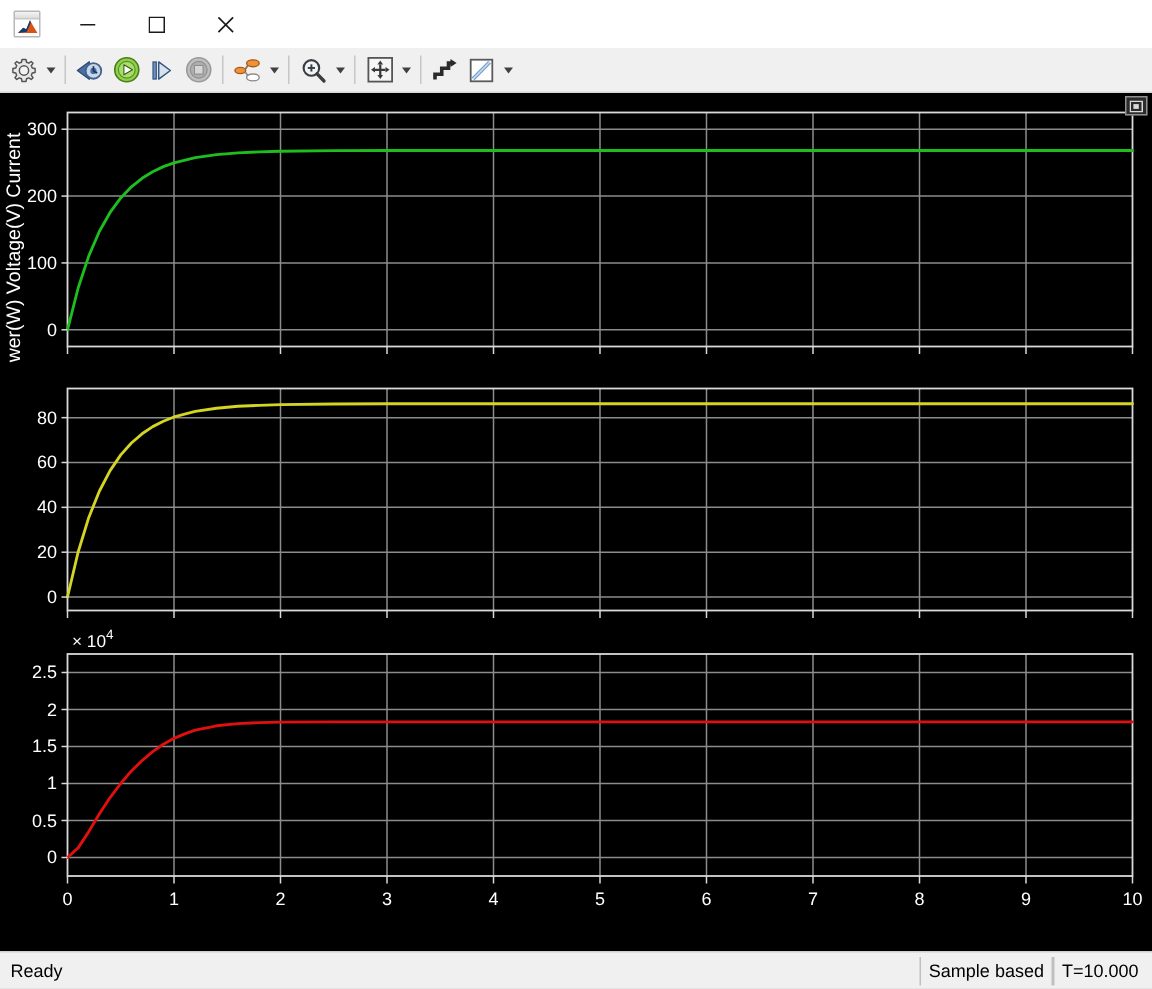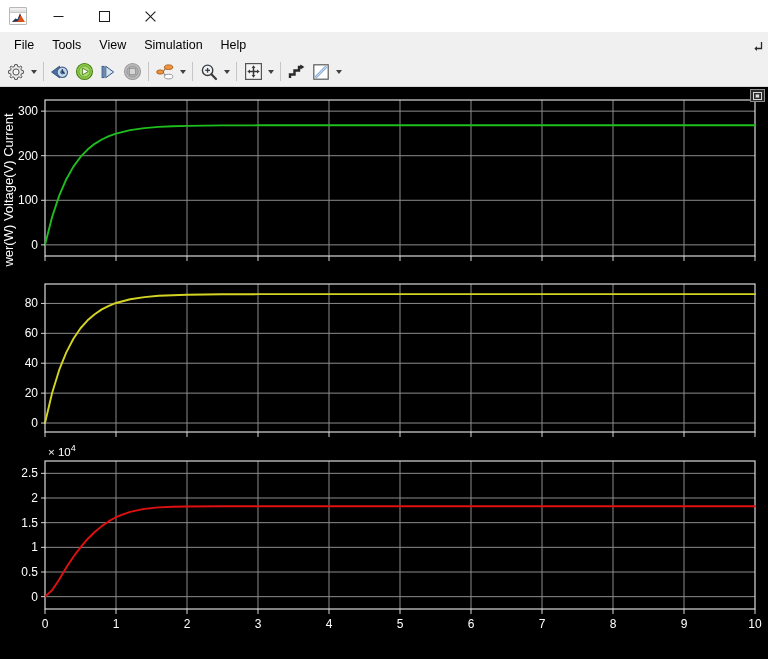--- a/index.html
+++ b/index.html
@@ -170,33 +170,20 @@
       </div>
       <div class="win-btn">
         <svg width="11" height="11" viewBox="0 0 11 11">
             <line x1="0.6" y1="0.6" x2="10.4" y2="10.4" stroke="#1a1a1a" stroke-width="1.1"></line>
             <line x1="10.4" y1="0.6" x2="0.6" y2="10.4" stroke="#1a1a1a" stroke-width="1.1"></line>
           </svg>
       </div>
     </div>
   </div>
 
-  <div class="menubar">
-    <div class="menu-item">File</div>
-    <div class="menu-item">Tools</div>
-    <div class="menu-item">View</div>
-    <div class="menu-item">Simulation</div>
-    <div class="menu-item">Help</div>
-    <div class="menu-overflow">
-      <svg width="12" height="12" viewBox="0 0 12 12">
-        <path d="M9.5 2 L9.5 8.5 L3.5 8.5" fill="none" stroke="#2a2a2a" stroke-width="1.3"></path>
-        <path d="M5 6.2 L2.4 8.6 L5 11 Z" fill="#2a2a2a"></path>
-      </svg>
-    </div>
-  </div>
 
   <div class="toolbar">
 
     <div class="tb-btn">
       <svg width="18" height="18" viewBox="0 0 18 18">
         <path d="M9 1.6 L10.3 1.6 L10.7 3.5 L12.2 4.1 L13.8 3 L15 4.2 L13.9 5.8 L14.5 7.3 L16.4 7.7 L16.4 9 L16.4 10.3 L14.5 10.7 L13.9 12.2 L15 13.8 L13.8 15 L12.2 13.9 L10.7 14.5 L10.3 16.4 L9 16.4 L7.7 16.4 L7.3 14.5 L5.8 13.9 L4.2 15 L3 13.8 L4.1 12.2 L3.5 10.7 L1.6 10.3 L1.6 9 L1.6 7.7 L3.5 7.3 L4.1 5.8 L3 4.2 L4.2 3 L5.8 4.1 L7.3 3.5 L7.7 1.6 Z" fill="#e8e8e8" stroke="#555" stroke-width="1" stroke-linejoin="round"></path>
         <circle cx="9" cy="9" r="3.1" fill="#f4f4f4" stroke="#555" stroke-width="1"></circle>
       </svg>
     </div>
     <div class="tb-caret">
@@ -442,13 +429,18 @@
         <text x="0" y="0" fill="#ffffff" font-size="13" text-anchor="middle" font-family="&quot;Liberation Sans&quot;, sans-serif" transform="translate(13,103) rotate(-90)">wer(W) Voltage(V) Current</text>
       </svg>
     <div class="float-btn">
       <svg width="9" height="8" viewBox="0 0 9 8">
         <rect x="0.5" y="0.5" width="8" height="7" fill="none" stroke="#d9d9d9" stroke-width="1"></rect>
         <rect x="2.6" y="2.4" width="3.6" height="3.2" fill="#d9d9d9"></rect>
       </svg>
     </div>
   </div>
 
+  <div class="statusbar">
+    <div class="status-ready">Ready</div>
+    <div class="status-cell">Sample based</div>
+    <div class="status-cell last">T=10.000</div>
+  </div>
 </div>
 
 </body></html>

